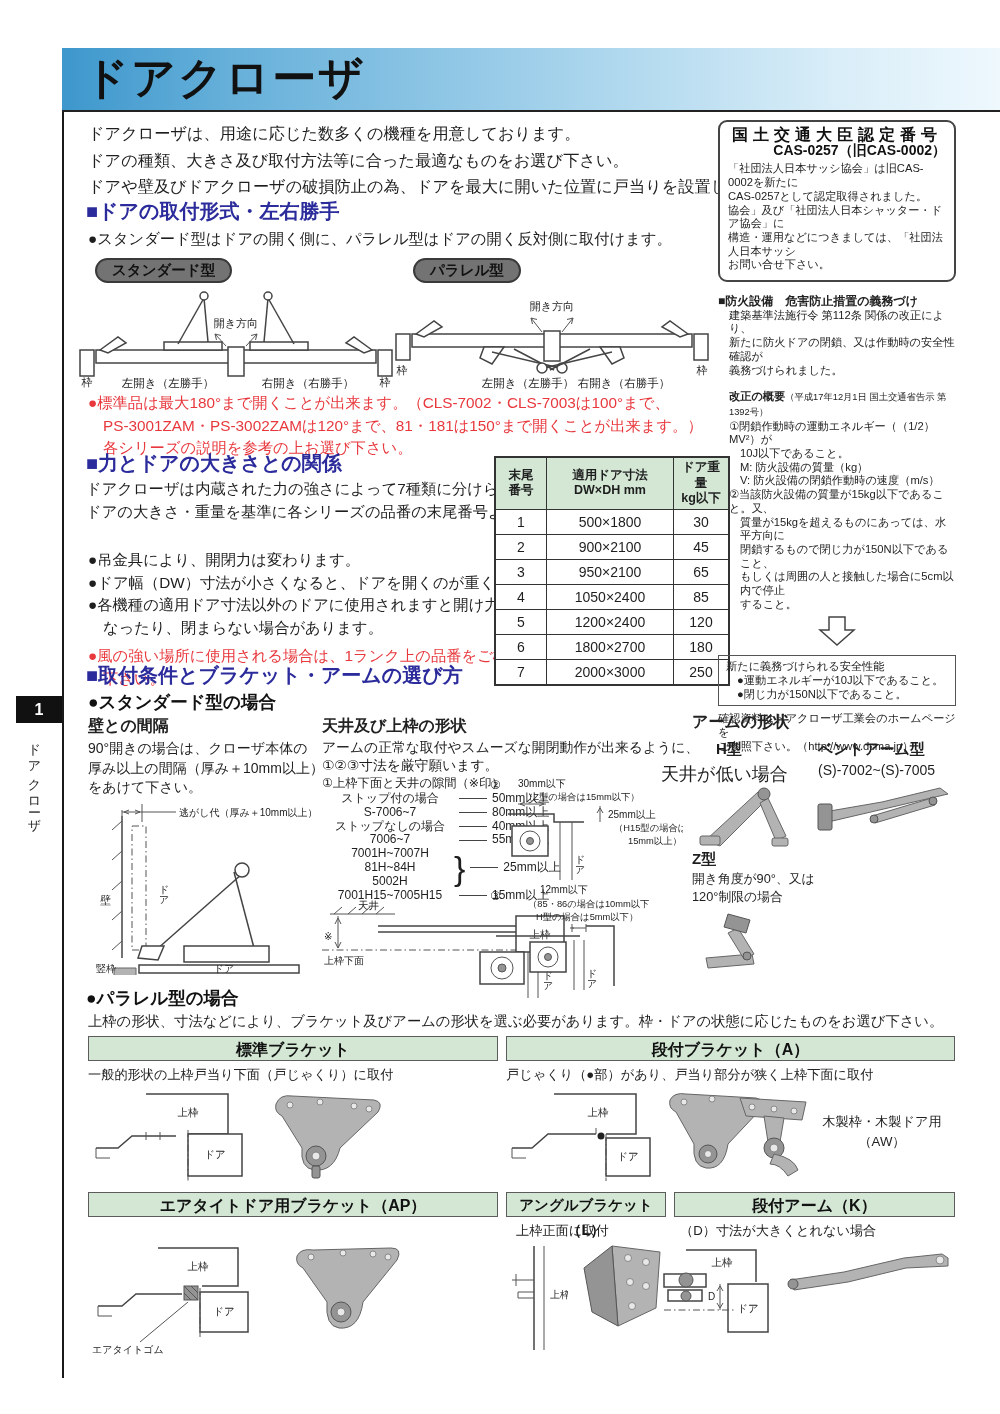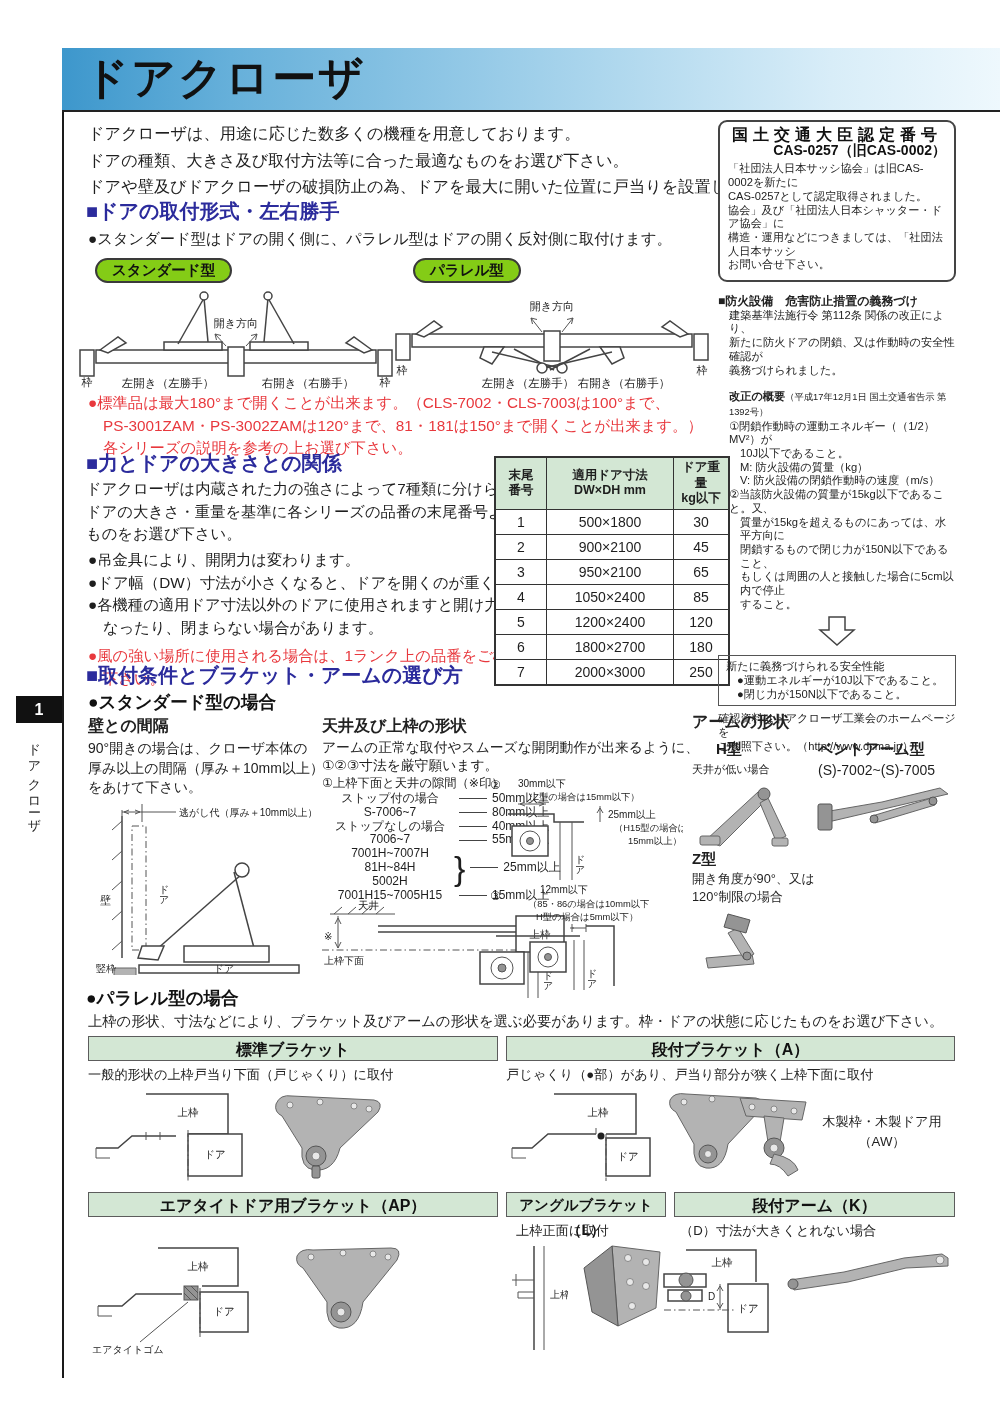--- a/index.html
+++ b/index.html
@@ -4,21 +4,21 @@
 <style>
   html,body{margin:0;padding:0}
   body{width:1000px;height:1414px;position:relative;background:#fff;overflow:hidden;
        font-family:"Liberation Sans","DejaVu Sans",sans-serif;color:#1e1e1e}
   .abs{position:absolute}
   .b{font-weight:700}
   .red{color:#e8383d}
   .h1{font-size:20px;font-weight:700;color:#2b2b9c}
   .sub{font-size:17.5px;font-weight:700;color:#111}
   .colh{font-size:16px;font-weight:700;color:#222}
-  .pill{background:#84cc16;border:2px solid #3a3a3a;border-radius:13px;font-size:14.5px;
+  .pill{background:#737373;border:2px solid #3a3a3a;border-radius:13px;font-size:14.5px;
         font-weight:700;padding:1px 15px;display:inline-block;color:#111}
   .bar{background:#d3e7d4;border:1px solid #5c5c5c;text-align:center;font-weight:700;
        font-size:16px;height:25px;line-height:25px;box-sizing:border-box;color:#111}
   .bar.sm{font-size:14.5px}
   .t{border-collapse:collapse;border:2px solid #333;background:#fff}
   .t th{background:#d3e7d4;font-size:12.5px;font-weight:700;line-height:1.25;border:1px solid #333;padding:2px 3px}
   .t td{font-size:14px;height:24px;text-align:center;border:1px solid #333;padding:0 4px}
   .rc{font-size:11.2px;line-height:13.7px;color:#222}
   .certbox{border:2px solid #444;border-radius:9px;padding:6px 8px 8px;background:#fff}
   .ct{text-align:center;font-size:16px;font-weight:700;letter-spacing:5px;color:#111}
@@ -121,21 +121,20 @@
 <div class="abs red" style="left:88px;top:392px;font-size:15.3px;line-height:22.5px">
   <div>●標準品は最大180°まで開くことが出来ます。（CLS-7002・CLS-7003は100°まで、</div>
   <div style="padding-left:15px">PS-3001ZAM・PS-3002ZAMは120°まで、81・181は150°まで開くことが出来ます。）</div>
   <div style="padding-left:15px">各シリーズの説明を参考の上お選び下さい。</div>
 </div>
 
 <div class="abs h1" style="left:86px;top:450px">■力とドアの大きさとの関係</div>
 <div class="abs" style="left:86px;top:478px;font-size:15.3px;line-height:22.5px">
   <div>ドアクローザは内蔵された力の強さによって7種類に分けられます。</div>
   <div>ドアの大きさ・重量を基準に各シリーズの品番の末尾番号より最適な</div>
-  <div>ものをお選び下さい。</div>
 </div>
 <div class="abs" style="left:88px;top:549px;font-size:15.3px;line-height:22.5px">
   <div>●吊金具により、開閉力は変わります。</div>
   <div>●ドア幅（DW）寸法が小さくなると、ドアを開くのが重くなります。</div>
   <div>●各機種の適用ドア寸法以外のドアに使用されますと開け力が重く</div>
   <div style="padding-left:15px">なったり、閉まらない場合があります。</div>
 </div>
 <div class="abs red" style="left:88px;top:645px;font-size:15.3px;line-height:22.5px">
   <div>●風の強い場所に使用される場合は、1ランク上の品番をご検討</div>
   <div style="padding-left:15px">下さい。</div>
@@ -337,21 +336,21 @@
   <rect class="fl" x="42" y="60" width="36" height="30"></rect>
   <circle class="lnthin" cx="60" cy="75" r="10" fill="none"></circle>
     <circle class="gray2" cx="60" cy="75" r="3.5"></circle>
   <line class="lnthin" x1="86" y1="58" x2="86" y2="108"></line>
     <line class="lnthin" x1="96" y1="58" x2="96" y2="108"></line>
   <text x="104" y="80" font-size="10" style="writing-mode:vertical-rl">ドア</text>
 </svg>
 
 <div class="abs colh" style="left:692px;top:712px">アームの形状</div>
 <div class="abs b" style="left:716px;top:740px;font-size:15px">H型</div>
-<div class="abs" style="left:692px;top:762px;font-size:11px">天井が低い場合</div>
+<div class="abs" style="left:661px;top:762px;font-size:18px">天井が低い場合</div>
 <div class="abs b" style="left:818px;top:740px;font-size:15px">ベントアーム型</div>
 <div class="abs" style="left:818px;top:762px;font-size:14px">(S)-7002~(S)-7005</div>
 <svg class="abs" style="left:694px;top:778px" width="115" height="72" viewBox="0 0 115 72">
   <polygon class="gray" points="12,62 64,14 74,20 26,68"></polygon>
   <polygon class="gray" points="74,20 92,58 82,63 66,25"></polygon>
   <circle class="gray2" cx="70" cy="16" r="6"></circle>
   <rect class="gray" x="6" y="58" width="20" height="9" rx="2"></rect>
   <rect class="gray" x="78" y="60" width="16" height="8" rx="2"></rect>
 </svg>
 <svg class="abs" style="left:812px;top:778px" width="142" height="64" viewBox="0 0 142 64">

